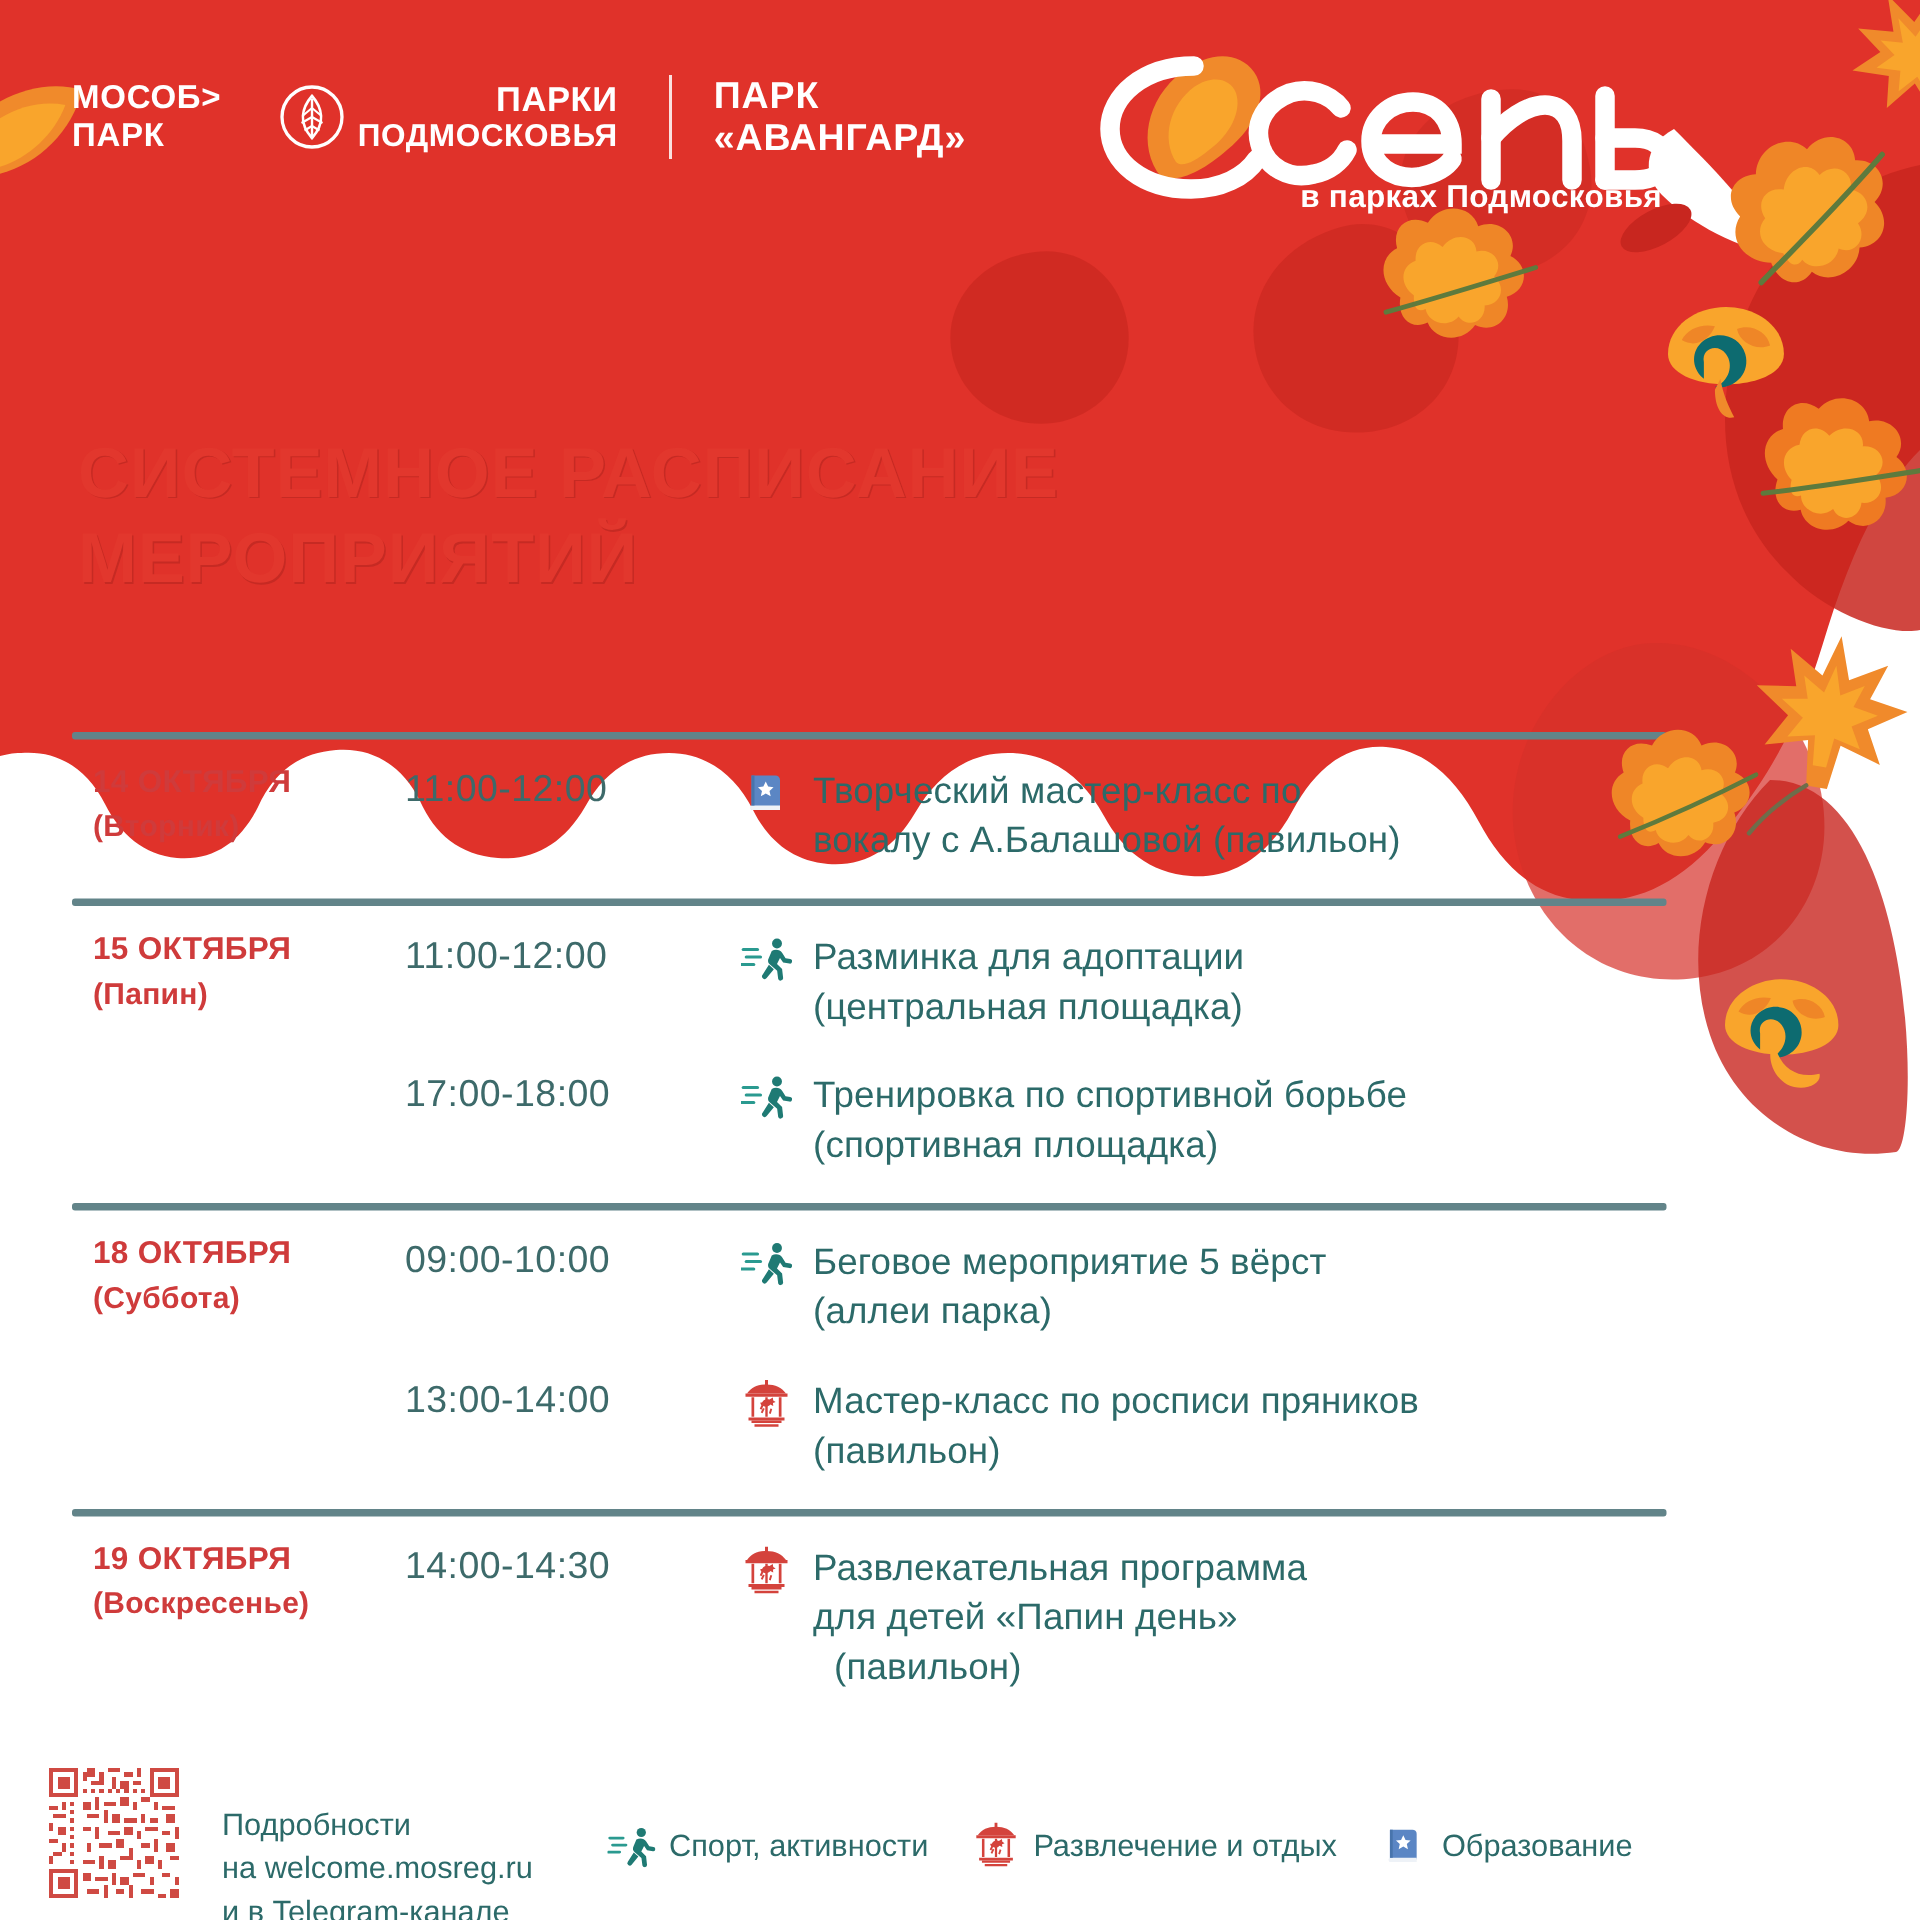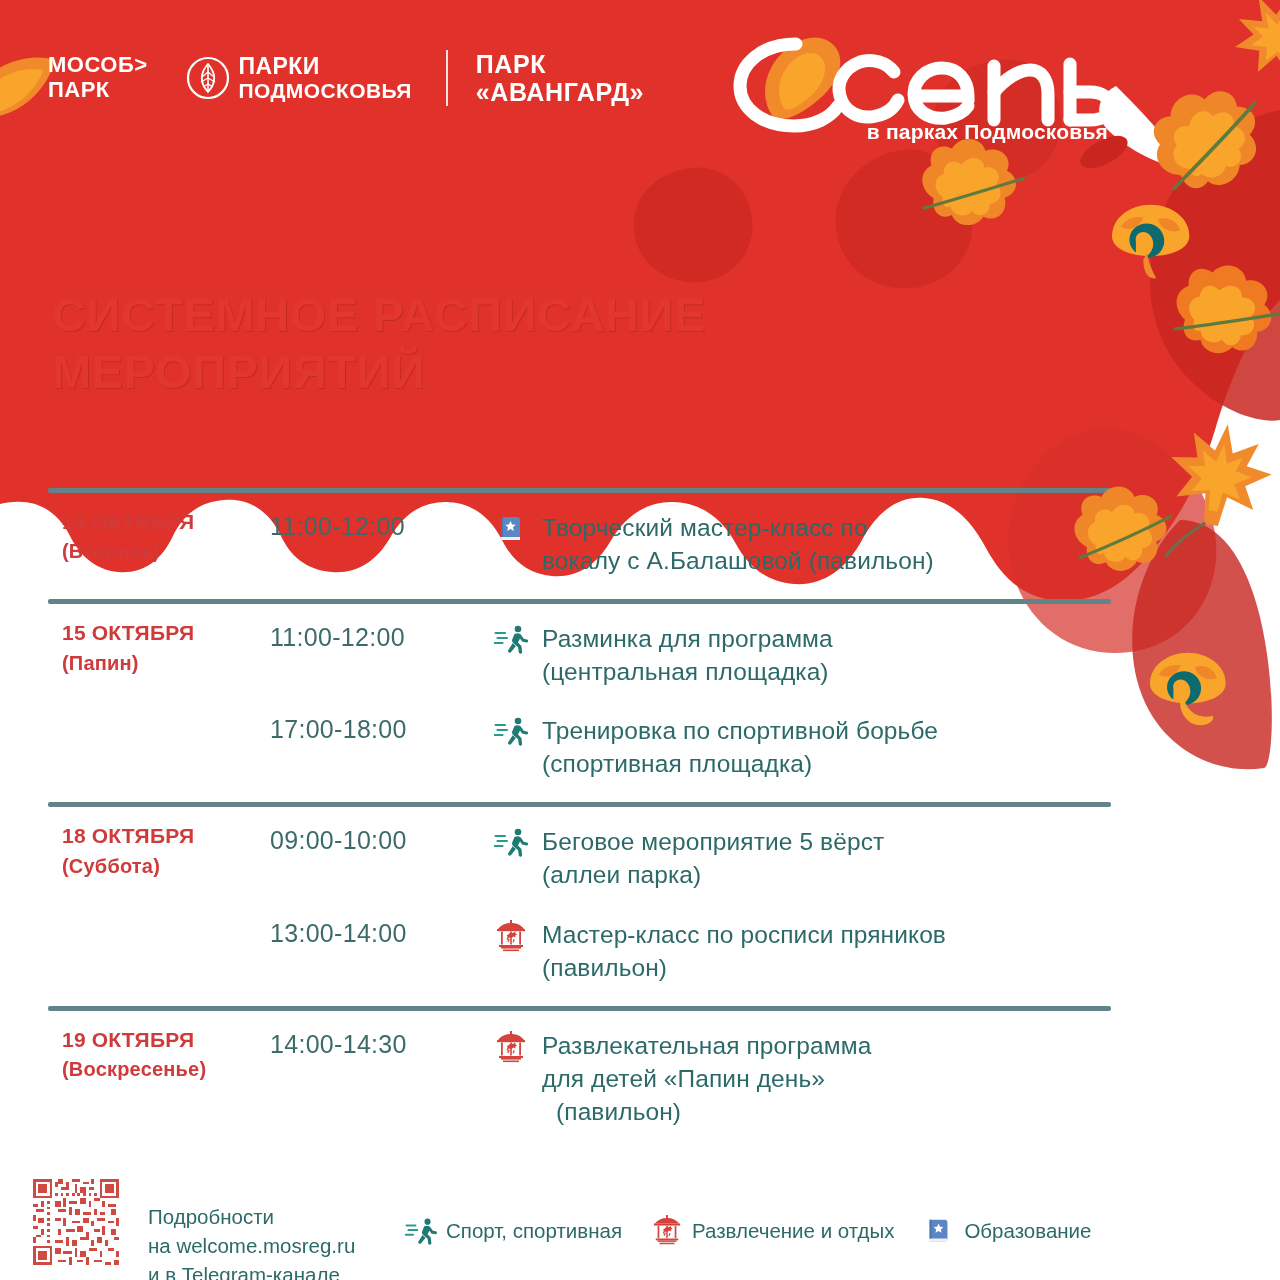--- a/index.html
+++ b/index.html
@@ -15,21 +15,21 @@
   
   .header-wrap{position:absolute;top:0;left:0;width:1280px;height:500px;pointer-events:none;}
   .header-svg{position:absolute;top:0;left:0;}
 
   .header-content{position:absolute;top:0;left:0;width:1164px;height:160px;}
 
   .brand-row{position:absolute;left:48px;top:50px;display:flex;align-items:center;}
   .mosobl{color:#ffffff;font-weight:700;font-size:22px;line-height:1.12;letter-spacing:.5px;}
   .mosobl .l2{display:block;}
 
-  .parki{display:flex;align-items:center;margin-left:38px;}
+  .parki{display:flex;align-items:center;margin-left:38px;text-align:right;}
   .leaf-mark{width:44px;height:44px;flex:0 0 44px;margin-right:9px;}
   .parki-txt{color:#ffffff;font-weight:700;font-size:23px;line-height:1.1;letter-spacing:.4px;}
   .parki-txt .l2{display:block;font-size:21px;}
 
   .vdiv{width:2px;height:56px;background:rgba(255,255,255,.85);margin:0 28px 0 34px;}
 
   .parkname{color:#ffffff;font-weight:700;font-size:25px;line-height:1.12;letter-spacing:.6px;}
   .parkname .l2{display:block;}
 
   
@@ -310,21 +310,21 @@
                 <path d="M18.6 19.2 l3.3 2.9 l-4.8 5.9 a1.7 1.7 0 0 1 -2.7 -2.1 z"></path>
               </g>
               <g stroke="#2a9a90" stroke-width="2.1" stroke-linecap="round">
                 <path d="M1.5 9 H11"></path>
                 <path d="M3.5 14 H13"></path>
                 <path d="M0.5 19 H8.5"></path>
               </g>
             </svg>
           </div>
           <div class="ev-text">
-            <span>Разминка для программа</span>
+            <span>Разминка для адоптации</span>
             <span class="l2">(центральная площадка)</span>
           </div>
         </div>
         <div class="event evpad">
           <div class="ev-time">17:00-18:00</div>
           <div class="ev-icon">
             <svg width="34" height="30" viewBox="0 0 34 30">
               <g fill="#1f7a74">
                 <circle cx="24" cy="5" r="3.3"></circle>
                 <path d="M20.5 10 c2.6 -1.4 5.6 -.8 7 1.4 l2.2 3.4 l3.1 .6 a1.5 1.5 0 0 1 -.5 3 l-4.2 -.8 l-2.1 -3 l-2 4 l3.4 3.4 l.7 6.2 a1.7 1.7 0 0 1 -3.3 .4 l-.7 -5.4 l-5 -4.3 c-1.1 -1 -1.4 -2.6 -.7 -3.9 z"></path>
@@ -570,21 +570,21 @@
               <path d="M20.5 10 c2.6 -1.4 5.6 -.8 7 1.4 l2.2 3.4 l3.1 .6 a1.5 1.5 0 0 1 -.5 3 l-4.2 -.8 l-2.1 -3 l-2 4 l3.4 3.4 l.7 6.2 a1.7 1.7 0 0 1 -3.3 .4 l-.7 -5.4 l-5 -4.3 c-1.1 -1 -1.4 -2.6 -.7 -3.9 z"></path>
               <path d="M18.6 19.2 l3.3 2.9 l-4.8 5.9 a1.7 1.7 0 0 1 -2.7 -2.1 z"></path>
             </g>
             <g stroke="#2a9a90" stroke-width="2.1" stroke-linecap="round">
               <path d="M1.5 9 H11"></path>
                 <path d="M3.5 14 H13"></path>
                 <path d="M0.5 19 H8.5"></path>
             </g>
           </svg>
         </span>
-        <span class="leg-lb">Спорт, спортивная</span>
+        <span class="leg-lb">Спорт, активности</span>
       </div>
 
       <div class="leg-item">
         <span class="leg-ic">
           <svg width="30" height="32" viewBox="0 0 32 34">
             <g fill="#d4433c">
               <path d="M15 0 h2 v5 h-2 z"></path>
               <path d="M3 9 C6 5 10 3 16 3 c6 0 10 2 13 6 z"></path>
               <path d="M2 9 h28 v2.2 h-28 z"></path>
               <path d="M6 11.5 h1.8 v13 h-1.8 z"></path>

